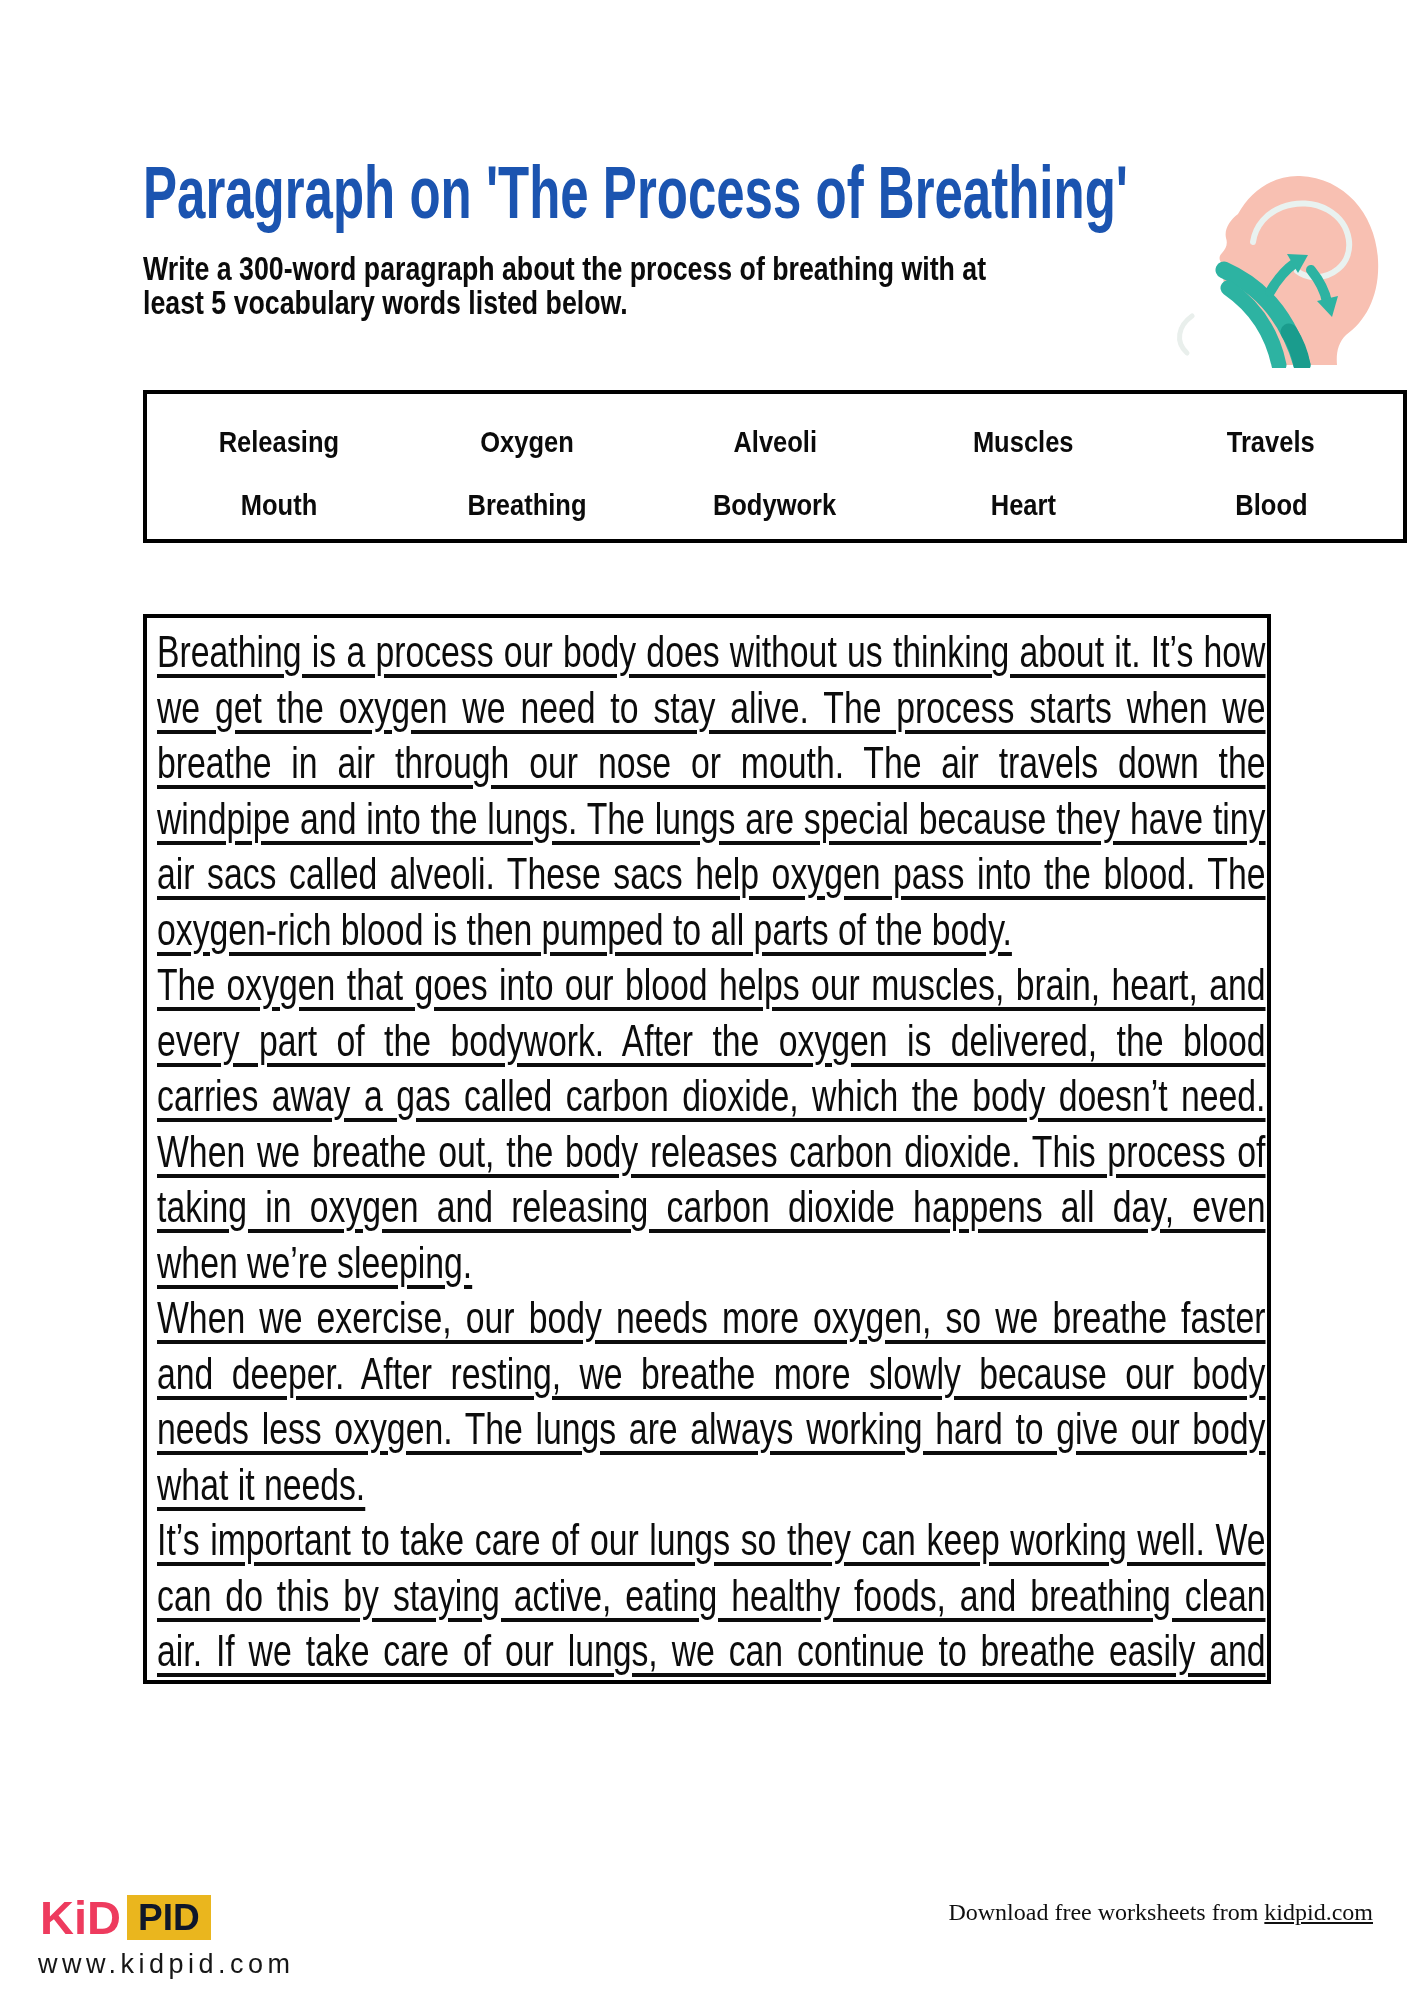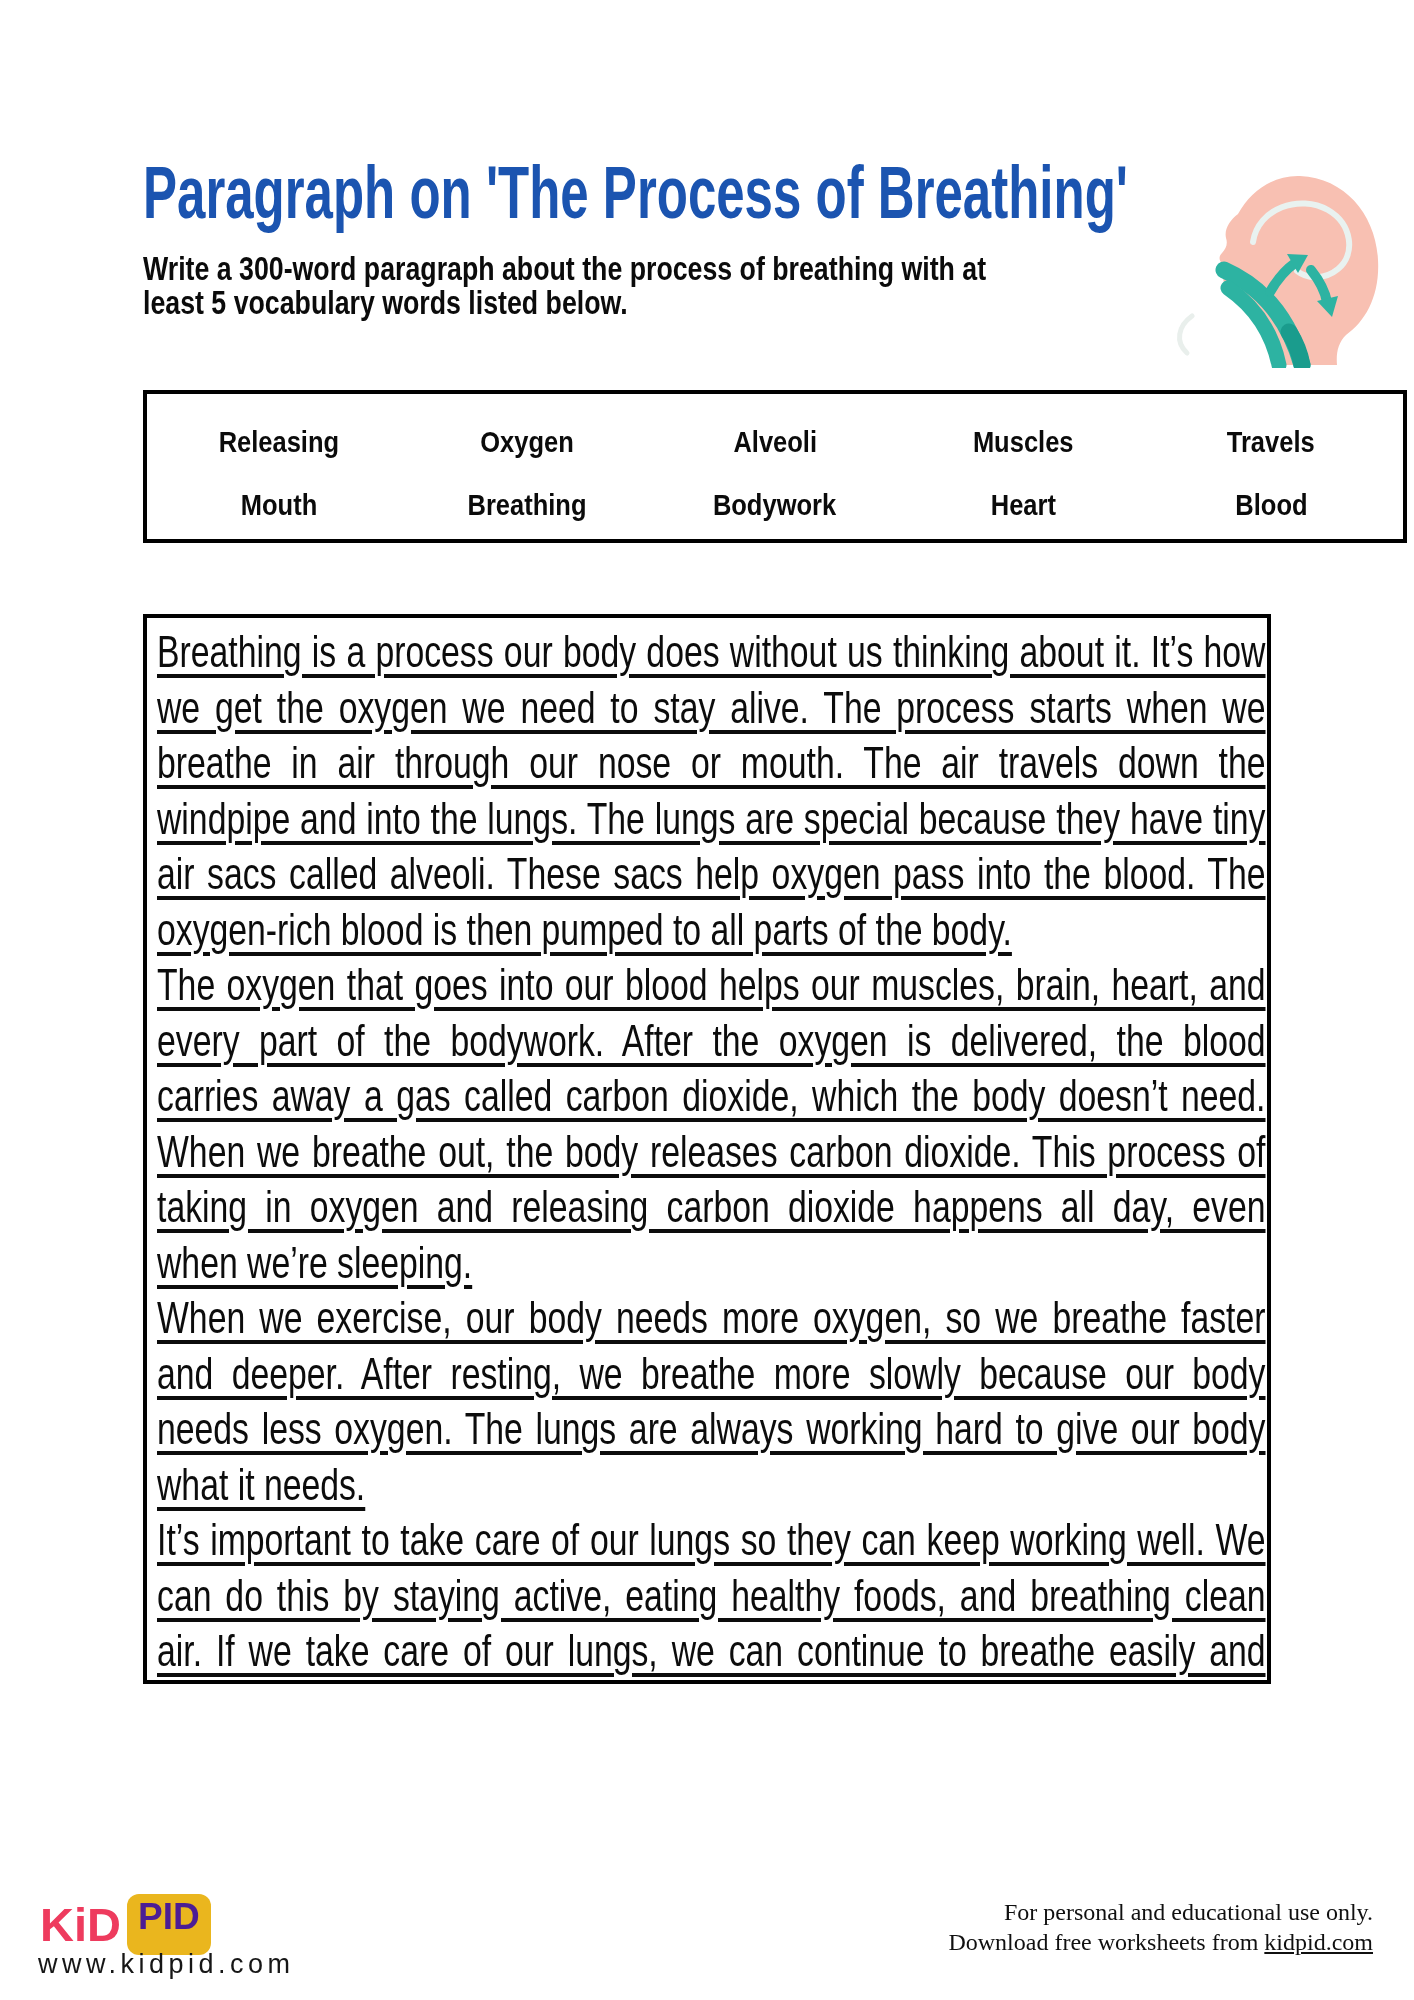--- a/index.html
+++ b/index.html
@@ -58,22 +58,22 @@
   }
 
   
   .logo {
     position:absolute; left:40px; top:1894px;
     display:flex; align-items:center; gap:6px;
     font-family:Liberation Sans, sans-serif; font-weight:bold;
   }
   .logo-kid { color:#ee3b5e; font-size:47px; letter-spacing:0px; line-height:1; }
   .logo-pid {
-    background:#eab61e; color:#4c1d95; font-size:37px; line-height:1;
-    padding:4px 11px 20px; border-radius:12px;
+    background:#eab61e; color:#0f172a; font-size:37px; line-height:1;
+    padding:4px 11px 4px; border-radius:0;
   }
   .website {
     position:absolute; left:38px; top:1949px;
     font-size:27px; letter-spacing:4.5px; color:#161616;
   }
   .notice {
     position:absolute; right:41px; top:1897px; text-align:right;
     font-family:"Liberation Serif", serif; font-size:24px; line-height:30px; color:#101010;
   }
   .notice .link { text-decoration:underline; }
@@ -142,15 +142,14 @@
   </div>
 </div>
 
 <div class="logo">
   <span class="logo-kid">KiD</span>
   <span class="logo-pid">PID</span>
 </div>
 <div class="website">www.kidpid.com</div>
 
 <div class="notice">
-  <div>For personal and educational use only.</div>
   <div><span>Download free worksheets from </span><span class="link">kidpid.com</span></div>
 </div>
 
 </body></html>

